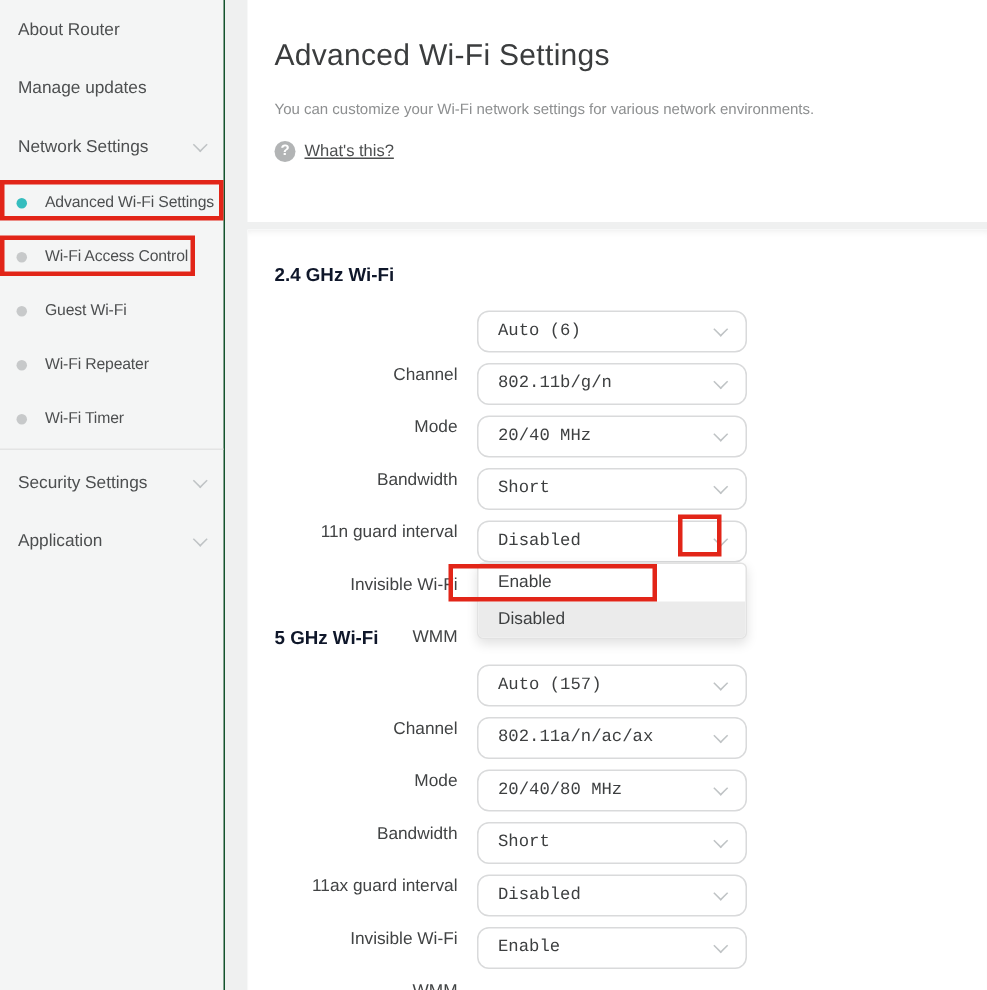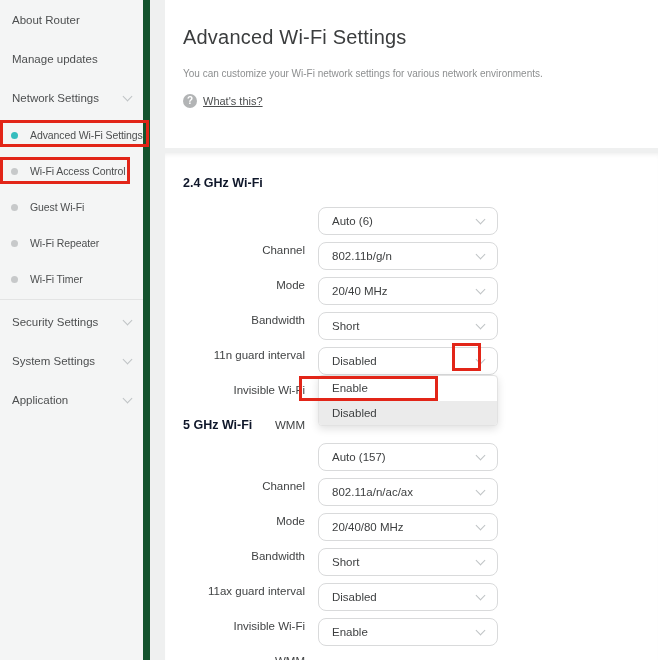--- a/index.html
+++ b/index.html
@@ -1,21 +1,21 @@
 <!DOCTYPE html>
 <html><head>
 <meta charset="utf-8">
 <style>
   html,body{margin:0;padding:0;}
   body{font-family:"Liberation Sans","DejaVu Sans",sans-serif;}
   .page{position:relative;width:658px;height:660px;background:#eff0f0;overflow:hidden;}
 
   
   .sidebar{position:absolute;left:0;top:0;width:150px;height:660px;background:#f4f5f5;
-           border-right:7px solid #14532d;box-sizing:border-box;}
+           border-right:1px solid #14532d;box-sizing:border-box;}
   .sb-item{position:relative;display:flex;align-items:center;color:#4d4f50;font-size:11.5px;cursor:default;}
   .sb-item.top,.sb-item.group{height:39px;padding-left:12px;}
   .sb-item.sub{height:36px;padding-left:30px;font-size:10.5px;letter-spacing:-0.1px;white-space:nowrap;overflow:hidden;}
   .sb-item.group.active{height:35px;background:#35bdbe;color:#ffffff;}
   .sb-divider{height:1px;background:#e3e4e4;margin:2px 0;}
   .bullet{position:absolute;left:11px;top:50%;margin-top:-3.5px;width:7px;height:7px;border-radius:50%;background:#c7c9ca;}
   .sb-item.active .bullet{background:#35bdbe;}
   .chev{position:absolute;right:11px;top:50%;width:9px;height:9px;margin-top:-6px;}
   .chev::before{content:"";position:absolute;left:1px;top:1px;width:6px;height:6px;
                 border-left:1.5px solid #bfc3c5;border-bottom:1.5px solid #bfc3c5;transform:rotate(-45deg);}
@@ -37,21 +37,21 @@
                  box-shadow:inset 0 4px 5px -3px rgba(0,0,0,0.08);}
   .section-title{margin:0;font-size:12.5px;font-weight:bold;color:#0f172a;height:16px;line-height:16px;}
   .section.first{padding-top:22px;}
   .section.first .rows{margin-top:16px;}
   .section.second .section-title{}
   .section.second .rows{margin-top:10px;}
   .form-row{position:relative;height:35px;}
   .row-label{position:absolute;left:0;top:0;width:122px;line-height:28px;text-align:right;
              font-size:11.5px;color:#414344;margin-top:29px;}
   .select{position:absolute;left:135px;top:0;width:180px;height:28px;background:#fff;
-          border:1px solid #d9dadb;border-radius:8px;box-sizing:border-box;cursor:pointer;}
+          border:1px solid #d9dadb;border-radius:8px;box-sizing:border-box;cursor:pointer;font-family:Liberation Mono, monospace;}
   .select-value{position:absolute;left:13px;top:0;line-height:26px;font-size:11.5px;color:#3d3f40;}
   .sel-chev{right:12px;}
   .dropdown-panel{position:absolute;left:135px;top:28px;width:180px;box-sizing:border-box;
                   background:#fff;border:1px solid #e2e2e2;border-radius:4px;overflow:hidden;
                   box-shadow:0 3px 8px rgba(0,0,0,0.12);z-index:5;}
   .option{height:25px;line-height:25px;padding-left:13px;font-size:11.5px;color:#3d3f40;cursor:pointer;}
   .option.selected{background:#ebebeb;height:24px;line-height:24px;}
 
   
   .ann{position:absolute;border:3px solid #e22518;box-sizing:border-box;z-index:10;pointer-events:none;}
@@ -107,25 +107,20 @@
 
   </div>
       <div class="sb-divider"></div>
       <div class="sb-item group">
 
     <span class="sb-label">Security Settings</span>
     <span class="chev"></span>
   </div>
       <div class="sb-item group">
 
-    <span class="sb-label">System Settings</span>
-    <span class="chev"></span>
-  </div>
-      <div class="sb-item group">
-
     <span class="sb-label">Application</span>
     <span class="chev"></span>
   </div>
     </aside>
 
   <section class="header-card">
     <h1 class="title">Advanced Wi-Fi Settings</h1>
     <p class="desc">You can customize your Wi-Fi network settings for various network environments.</p>
     <div class="help">
       <span class="help-icon">?</span>

